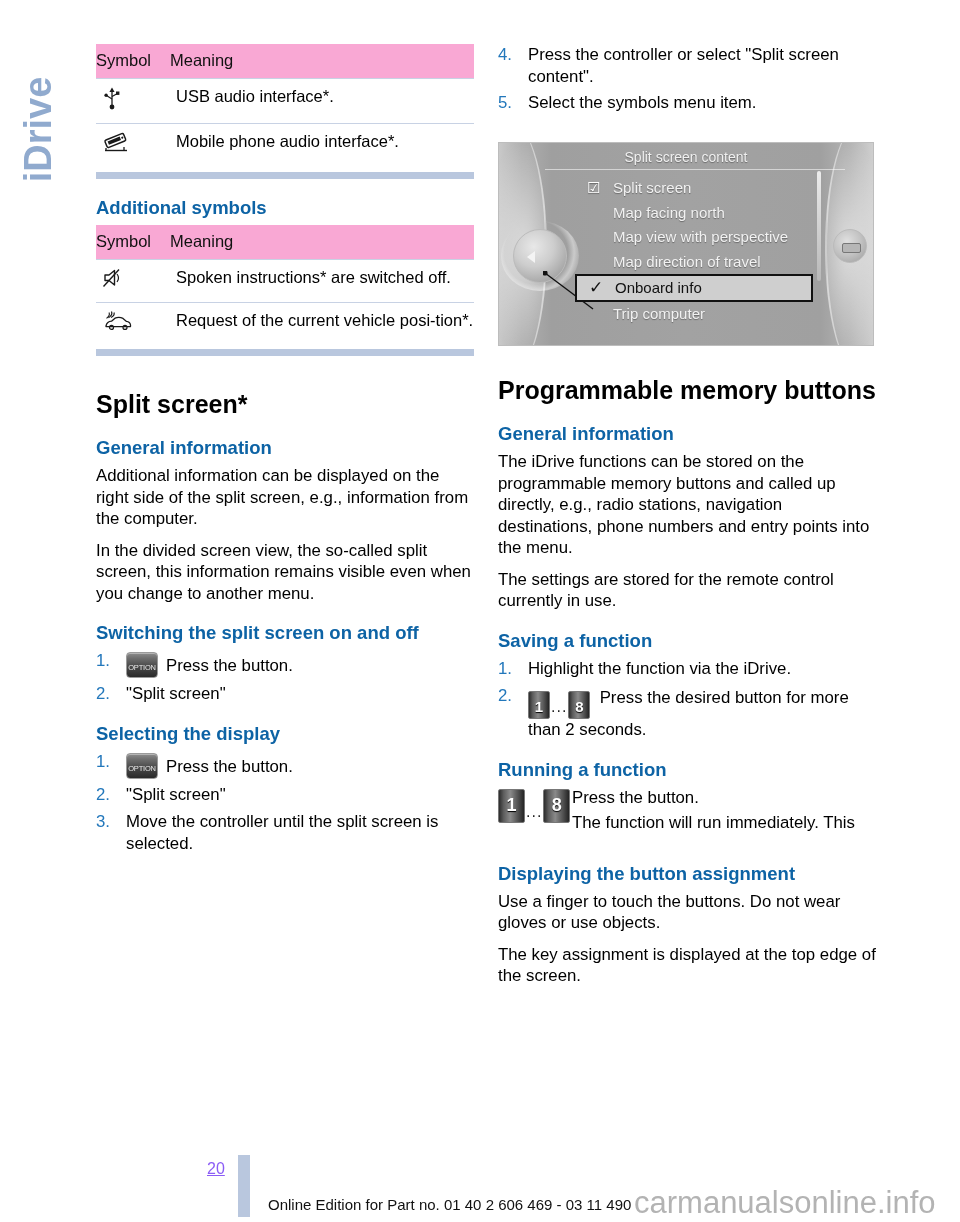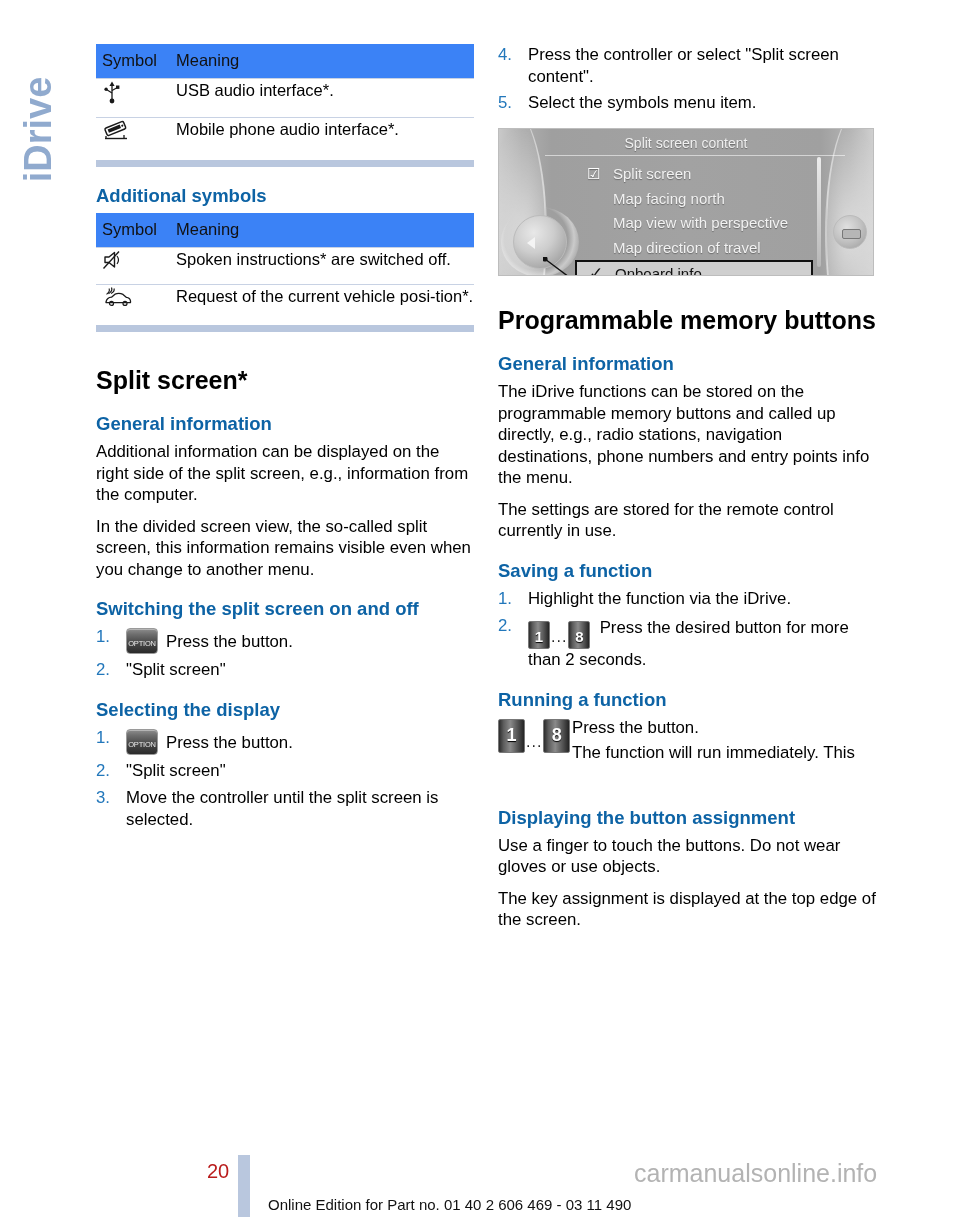--- a/index.html
+++ b/index.html
@@ -48,30 +48,30 @@
   }
   .col-right {
     position: absolute;
     left: 498px; top: 44px;
     width: 378px;
   }
 
   
   .symtable { width: 100%; border-collapse: collapse; margin: 0 0 4px 0; }
   .symtable .hdr td {
-    background: #3b82f6;
+    background: #f9a8d4;
     font-size: 16.5px;
-    padding: 6px 0 7px 6px;
+    padding: 6px 0 7px 0;
     color: #111;
   }
   .symtable td {
     vertical-align: top;
     font-size: 16.5px;
     line-height: 21px;
-    padding: 1px 0 8px 6px;
+    padding: 7px 0 8px 6px;
   }
   .symtable tr.row td { border-top: 1px solid #c8d2e4; }
   .symtable tr.row:first-of-type td { border-top: none; }
   .sym-cell { width: 74px; }
   .sym-cell-narrow { width: 74px; }
   .tbl-bottom {
     height: 7px;
     background: #b9c7de;
     width: 100%;
   }
@@ -176,22 +176,22 @@
   .runblock { position: relative; min-height: 60px; }
   .runblock .memgrp { position: absolute; left: 0; top: 2px; }
   .runblock .l1 { margin: 0 0 4px 0; padding-left: 74px; font-size: 16.8px; line-height: 21.5px; }
   .runblock .l2 { margin: 0 0 0 0; padding-left: 74px; font-size: 16.8px; line-height: 21.5px; }
   .runblock .l3 { margin: 0; font-size: 16.8px; line-height: 21.5px; }
 
   
   .idrive-shot {
     position: relative;
     width: 376px;
-    height: 148px;
-    margin: 14px 0 8px 0;
+    height: 204px;
+    margin: 28px 0 8px 0;
     background: linear-gradient(90deg,#c9c9c9 0%, #b0b0b0 6%, #9f9f9f 14%, #a2a2a2 50%, #a0a0a0 86%, #b4b4b4 94%, #cfcfcf 100%);
     overflow: hidden;
     border: 1px solid #bdbdbd;
   }
   .shot-arcL, .shot-arcR {
     position: absolute; top: -20px; height: 250px; width: 70px;
     border-radius: 50%;
   }
   .shot-arcL {
     left: -22px;
@@ -301,40 +301,41 @@
   }
   .leader {
     position: absolute;
     left: 44px; top: 128px;
     width: 56px; height: 40px;
     pointer-events: none;
   }
   .page-num {
     position: absolute;
     left: 207px; top: 1160px;
-    font-size: 20px;
-    color: #b91c1c;
+    font-size: 16px;
+    color: #8b5cf6;
+    text-decoration: underline;
   }
   .footer-bar {
     position: absolute;
     left: 238px; top: 1155px;
     width: 12px; height: 62px;
     background: #b9c7de;
   }
   .footer-text {
     position: absolute;
     left: 268px; top: 1196px;
     font-size: 15px;
     color: #111;
     white-space: nowrap;
   }
   .watermark {
     position: absolute;
-    left: 634px; top: 1159px;
-    font-size: 25px;
+    left: 634px; top: 1185px;
+    font-size: 31px;
     color: #b3b3b3;
     white-space: nowrap;
     letter-spacing: 0px;
   }
 </style>
 </head>
 <body>
 
 <div class="page">
 
@@ -511,21 +512,21 @@
         </div>
         <div class="shot-item">
           <span>Trip computer</span>
         </div>
       </div>
     </div>
 
     <h1 class="sec" style="margin-top:30px;">Programmable memory buttons</h1>
 
     <h2 class="sub">General information</h2>
-    <p class="body">The iDrive functions can be stored on the programmable memory buttons and called up directly, e.g., radio stations, navigation destinations, phone numbers and entry points info the menu.</p>
+    <p class="body">The iDrive functions can be stored on the programmable memory buttons and called up directly, e.g., radio stations, navigation destinations, phone numbers and entry points into the menu.</p>
     <p class="body">The settings are stored for the remote control currently in use.</p>
 
     <h2 class="sub">Saving a function</h2>
     <ol class="steps">
       <li>
         <span class="num">1.</span>
         <span>Highlight the function via the iDrive.</span>
       </li>
       <li class="has-btn">
         <span class="num">2.</span>
@@ -533,21 +534,21 @@
       </li>
     </ol>
 
     <h2 class="sub">Running a function</h2>
     <div class="runblock">
       <span class="memgrp big"><span class="mem-btn"><span>1</span></span><span class="mem-dots">...</span><span class="mem-btn"><span>8</span></span></span>
       <p class="l1">Press the button.</p>
       <p class="l2">The function will run immediately. This</p>
     </div>
 
-    <h2 class="sub" style="margin-top:30px;">Displaying the button assignment</h2>
+    <h2 class="sub" style="margin-top:16px;">Displaying the button assignment</h2>
     <p class="body">Use a finger to touch the buttons. Do not wear gloves or use objects.</p>
     <p class="body">The key assignment is displayed at the top edge of the screen.</p>
   </div>
 
   <div class="page-num">20</div>
   <div class="footer-bar"></div>
   <div class="watermark">carmanualsonline.info</div>
   <div class="footer-text">Online Edition for Part no. 01 40 2 606 469 - 03 11 490</div>
 
 </div>

